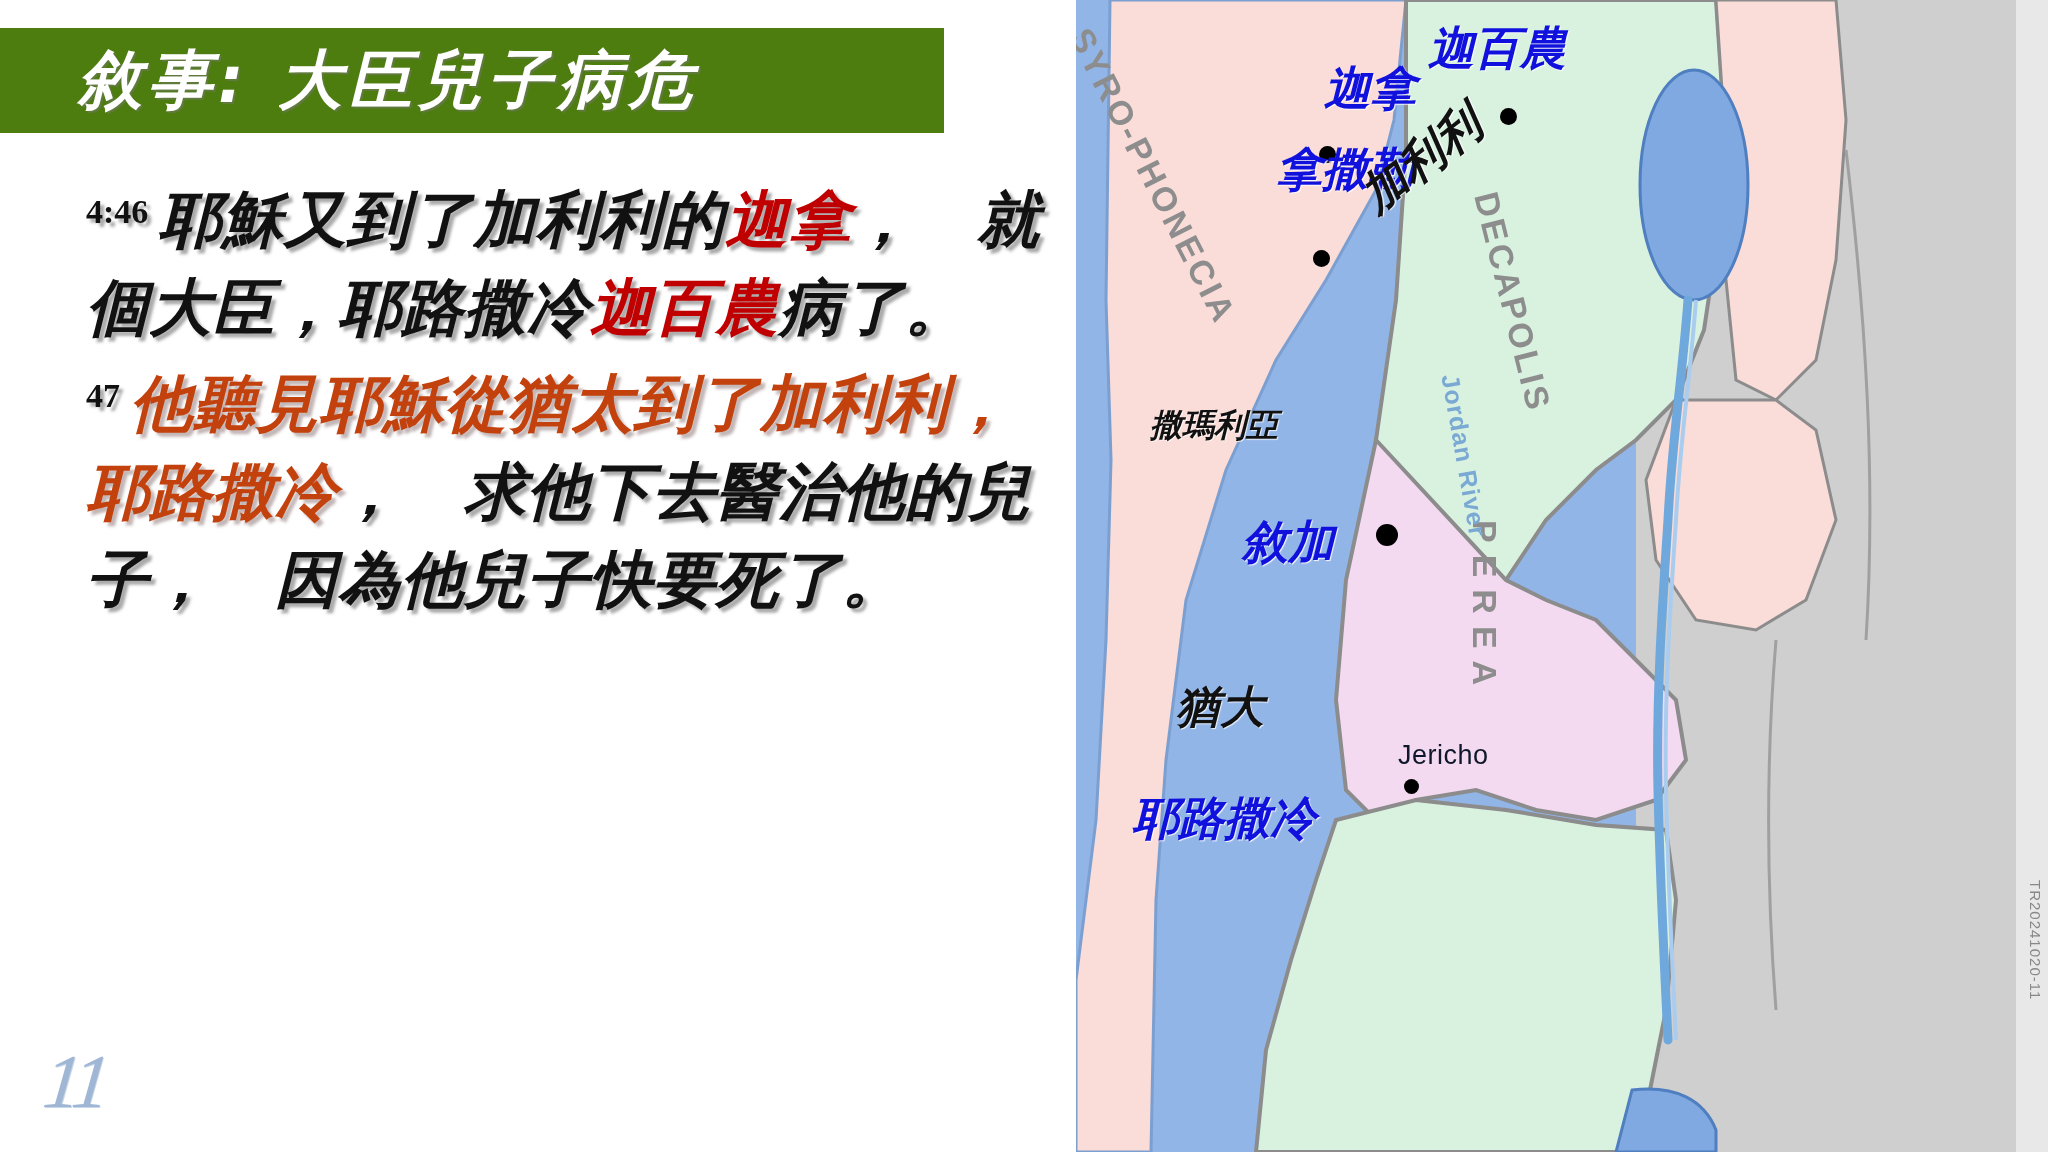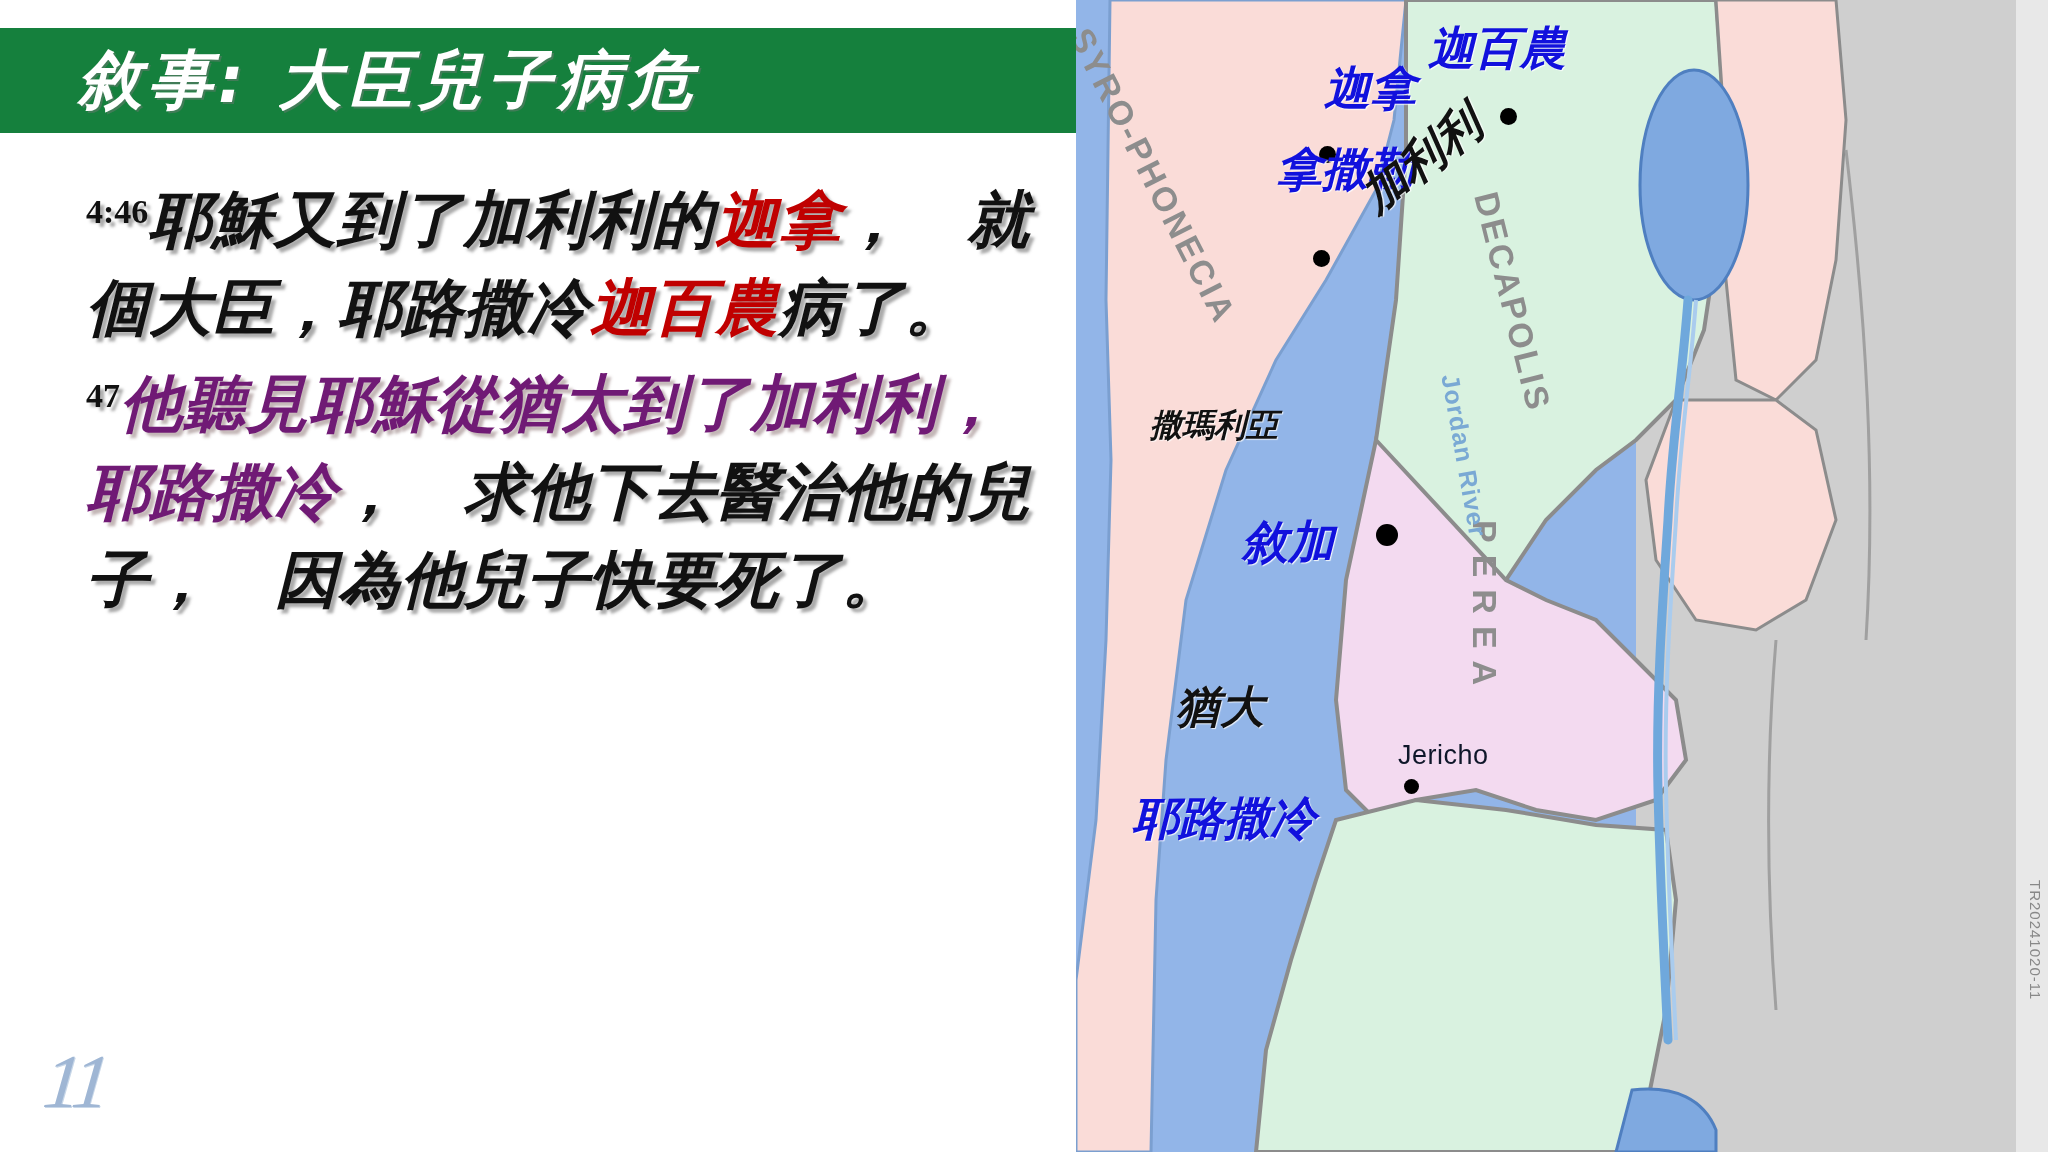--- a/index.html
+++ b/index.html
@@ -7,22 +7,22 @@
     width:2048px;height:1152px;
     background:#ffffff;
     font-family:"Liberation Sans",sans-serif;
     overflow:hidden;
     position:relative;
   }
   #slide{position:absolute;inset:0;background:#fff;}
 
   
   #title-banner{
-    position:absolute;left:0;top:28px;width:1076px;height:105px;
-    background:#15803d;
+    position:absolute;left:0;top:28px;width:944px;height:105px;
+    background:#4d7c0f;
     display:flex;align-items:center;
   }
   #title-text{
     color:#ffffff;
     font-family:"DejaVu Sans","Liberation Sans",sans-serif;
     font-size:64px;font-weight:700;
     letter-spacing:6px;
     margin-left:78px;
     font-style:italic;
     text-shadow:2px 2px 0 rgba(120,120,120,.45);
@@ -43,25 +43,26 @@
     color:#111111;
     letter-spacing:1px;
     text-shadow:4px 4px 3px rgba(100,100,100,.55);
   }
   .vnum{
     font-size:34px;
     font-style:normal;
     font-weight:700;
     vertical-align:18px;
     letter-spacing:0;
+    margin-right:10px;
     font-family:"Liberation Serif",serif;
     color:#111;
   }
   .hl{color:#c00000;}
-  .red-line{color:#701a75;text-shadow:4px 4px 3px rgba(120,90,90,.45);}
+  .red-line{color:#c2410c;text-shadow:4px 4px 3px rgba(120,90,90,.45);}
 
   
   #page-number{
     position:absolute;left:44px;top:1038px;
     font-family:"Liberation Serif",serif;
     font-style:italic;
     font-size:76px;
     color:#9fb6d4;
     letter-spacing:-4px;
     transform:skewX(-6deg);

